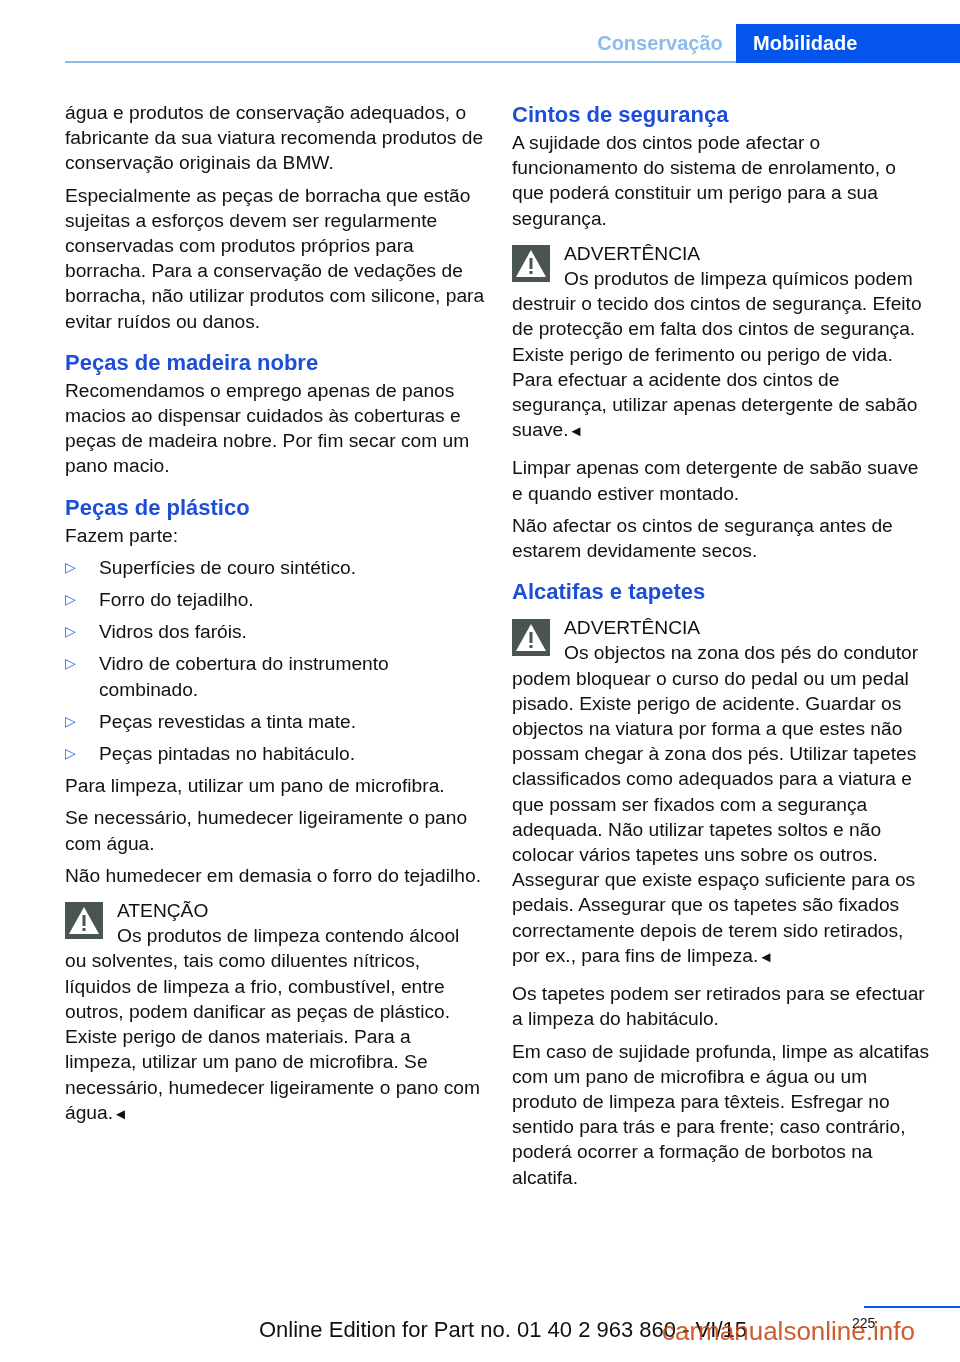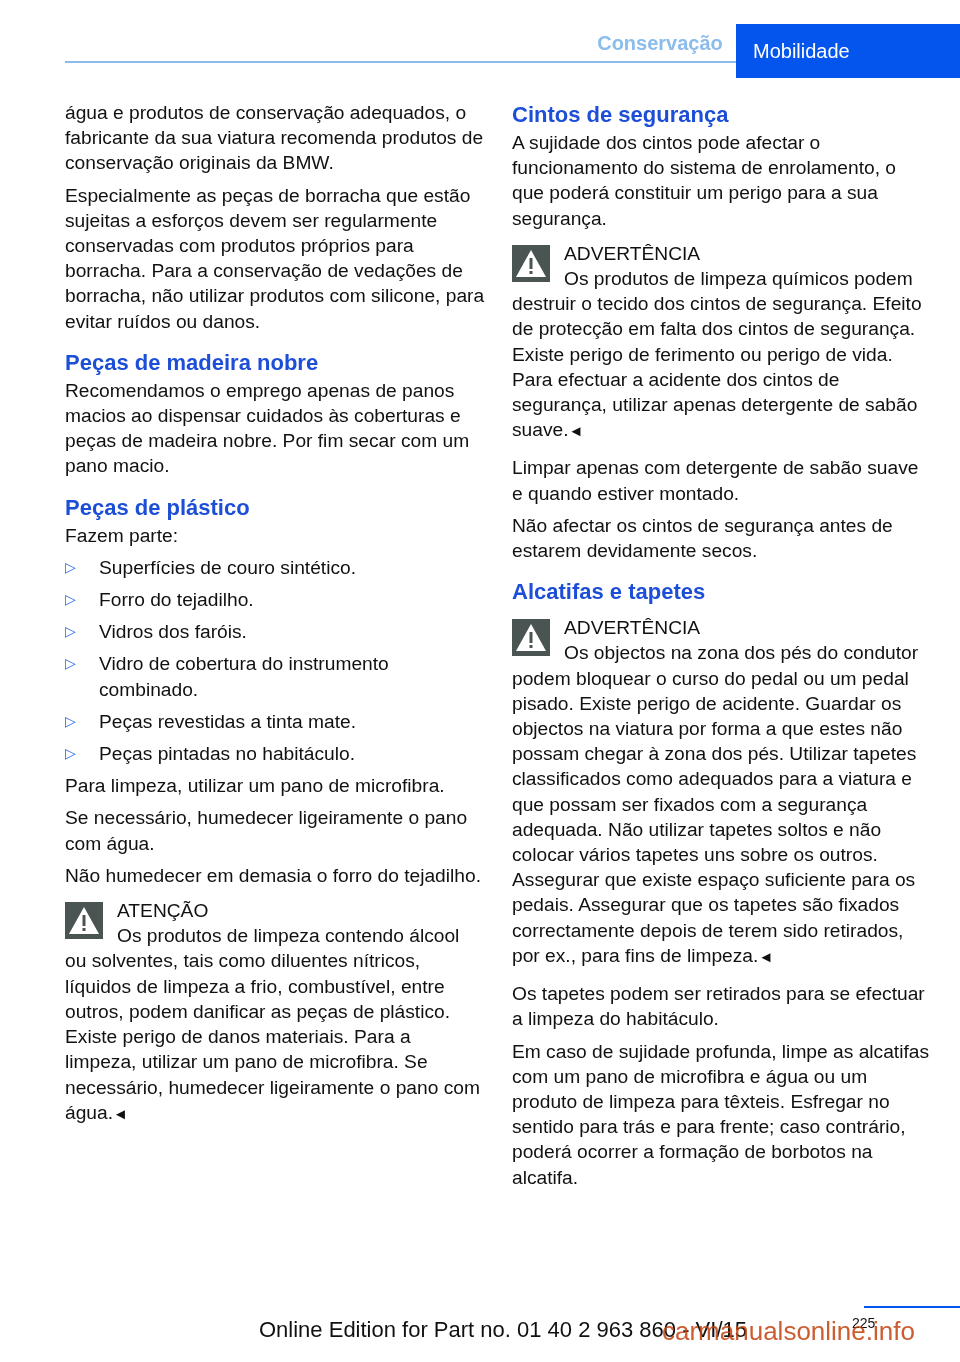--- a/index.html
+++ b/index.html
@@ -11,22 +11,22 @@
     .hdr-line {
       position: absolute; left: 65px; top: 61px; width: 895px; height: 2px;
       background: #8cbcec;
     }
     .tab-cons {
       position: absolute; left: 585px; top: 24px; width: 150px; height: 38px;
       color: #8cbcec; font-weight: bold; font-size: 20px;
       display: flex; align-items: center; justify-content: center;
     }
     .tab-mob {
-      position: absolute; left: 736px; top: 24px; width: 224px; height: 54px;
-      background: #0355ee; color: #ffffff; font-weight: normal; font-size: 20px;
+      position: absolute; left: 736px; top: 24px; width: 224px; height: 39px;
+      background: #0355ee; color: #ffffff; font-weight: bold; font-size: 20px;
       display: flex; align-items: center; padding-left: 17px; box-sizing: border-box;
     }
     .col { position: absolute; top: 100px; font-size: 19.2px; line-height: 25.2px; }
     .col-left { left: 65px; width: 420px; }
     .col-right { left: 512px; width: 420px; }
     .p { margin: 0 0 7px 0; }
     .h {
       color: #1d4ed8; font-weight: bold; font-size: 22px; line-height: 26px;
       margin: 16px 0 2px 0;
     }

